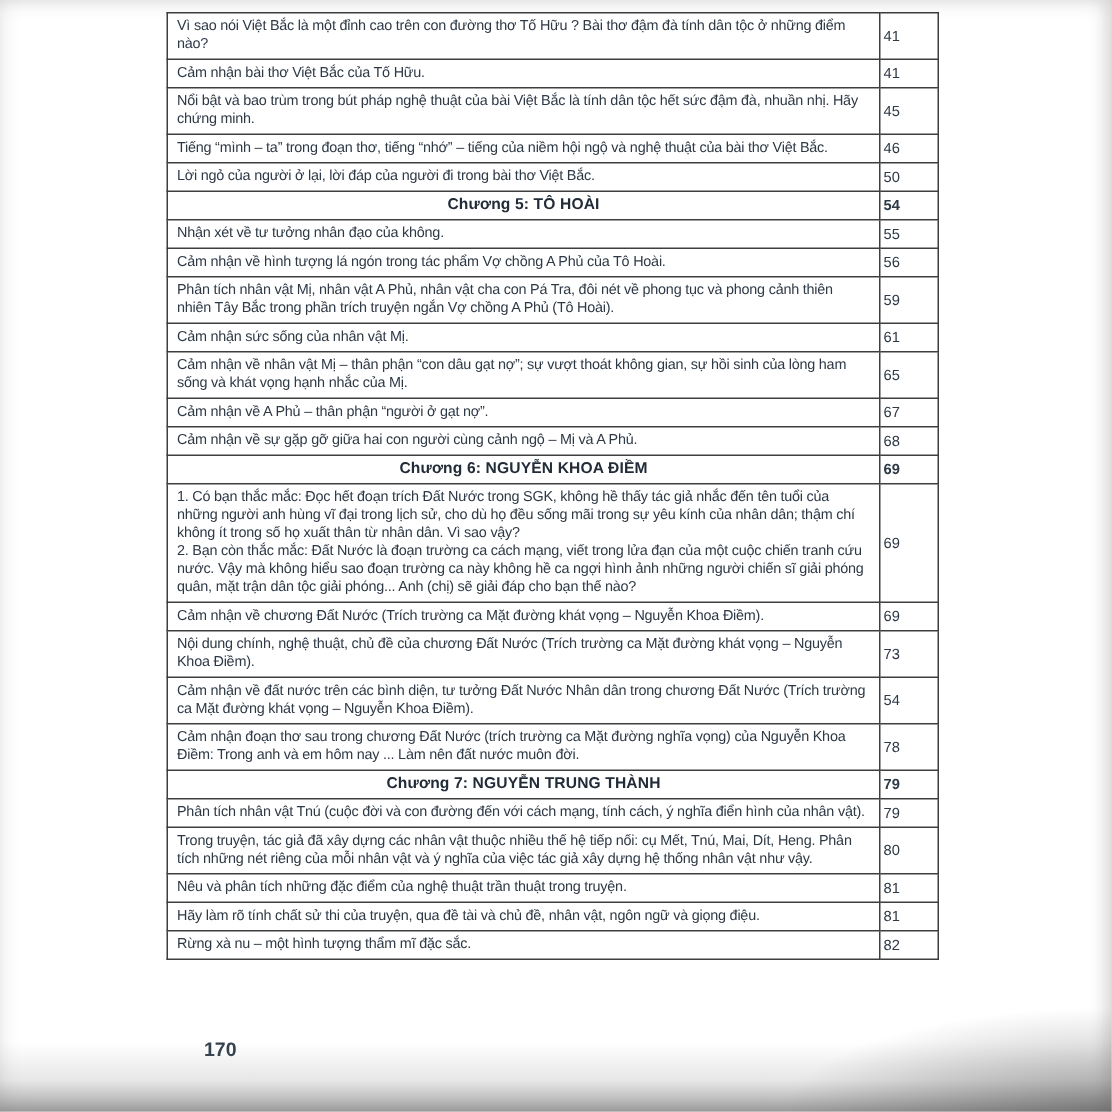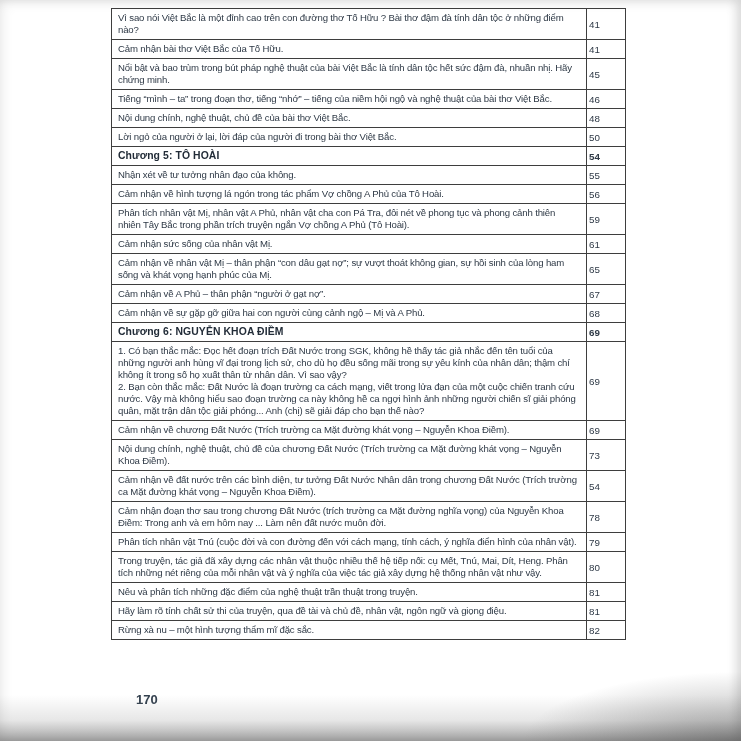--- a/index.html
+++ b/index.html
@@ -24,21 +24,21 @@
     padding:3px 6px;
     font-size:9.6px;line-height:12px;letter-spacing:-0.15px;
     color:#2e3946;
     white-space:pre-line;
   }
   .toc td.pagenum{
     width:34px;
     font-size:9.8px;color:#2e3946;padding:2px 2px;
   }
   .toc tr.chapter td.entry{
-    font-weight:bold;font-size:10.4px;color:#222c38;
+    text-align:center;font-weight:bold;font-size:10.4px;color:#222c38;
     letter-spacing:0.1px;
   }
   .toc tr.chapter td.pagenum{font-weight:bold;}
   .footer{
     position:absolute;left:136px;top:692px;
     font-size:13px;font-weight:bold;color:#33404e;
   }
   .edge-shadow{
     position:absolute;inset:0;pointer-events:none;
     box-shadow:inset 0 0 14px rgba(0,0,0,0.12), inset -6px 0 10px rgba(0,0,0,0.08);
@@ -68,24 +68,20 @@
         </tr>
         <tr>
           <td class="entry">Nổi bật và bao trùm trong bút pháp nghệ thuật của bài Việt Bắc là tính dân tộc hết sức đậm đà, nhuần nhị. Hãy chứng minh.</td>
           <td class="pagenum">45</td>
         </tr>
         <tr>
           <td class="entry">Tiếng “mình – ta” trong đoạn thơ, tiếng “nhớ” – tiếng của niềm hội ngộ và nghệ thuật của bài thơ Việt Bắc.</td>
           <td class="pagenum">46</td>
         </tr>
         <tr>
-          <td class="entry">Nội dung chính, nghệ thuật, chủ đề của bài thơ Việt Bắc.</td>
-          <td class="pagenum">48</td>
-        </tr>
-        <tr>
           <td class="entry">Lời ngỏ của người ở lại, lời đáp của người đi trong bài thơ Việt Bắc.</td>
           <td class="pagenum">50</td>
         </tr>
         <tr class="chapter">
           <td class="entry">Chương 5: TÔ HOÀI</td>
           <td class="pagenum">54</td>
         </tr>
         <tr>
           <td class="entry">Nhận xét về tư tưởng nhân đạo của không.</td>
           <td class="pagenum">55</td>
@@ -96,21 +92,21 @@
         </tr>
         <tr>
           <td class="entry">Phân tích nhân vật Mị, nhân vật A Phủ, nhân vật cha con Pá Tra, đôi nét về phong tục và phong cảnh thiên nhiên Tây Bắc trong phần trích truyện ngắn Vợ chồng A Phủ (Tô Hoài).</td>
           <td class="pagenum">59</td>
         </tr>
         <tr>
           <td class="entry">Cảm nhận sức sống của nhân vật Mị.</td>
           <td class="pagenum">61</td>
         </tr>
         <tr>
-          <td class="entry">Cảm nhận về nhân vật Mị – thân phận “con dâu gạt nợ”; sự vượt thoát không gian, sự hồi sinh của lòng ham sống và khát vọng hạnh phúc của Mị.</td>
+          <td class="entry">Cảm nhận về nhân vật Mị – thân phận “con dâu gạt nợ”; sự vượt thoát không gian, sự hồi sinh của lòng ham sống và khát vọng hạnh nhắc của Mị.</td>
           <td class="pagenum">65</td>
         </tr>
         <tr>
           <td class="entry">Cảm nhận về A Phủ – thân phận “người ở gạt nợ”.</td>
           <td class="pagenum">67</td>
         </tr>
         <tr>
           <td class="entry">Cảm nhận về sự gặp gỡ giữa hai con người cùng cảnh ngộ – Mị và A Phủ.</td>
           <td class="pagenum">68</td>
         </tr>
@@ -132,20 +128,24 @@
           <td class="pagenum">73</td>
         </tr>
         <tr>
           <td class="entry">Cảm nhận về đất nước trên các bình diện, tư tưởng Đất Nước Nhân dân trong chương Đất Nước (Trích trường ca Mặt đường khát vọng – Nguyễn Khoa Điềm).</td>
           <td class="pagenum">54</td>
         </tr>
         <tr>
           <td class="entry">Cảm nhận đoạn thơ sau trong chương Đất Nước (trích trường ca Mặt đường nghĩa vọng) của Nguyễn Khoa Điềm: Trong anh và em hôm nay ... Làm nên đất nước muôn đời.</td>
           <td class="pagenum">78</td>
         </tr>
+        <tr class="chapter">
+          <td class="entry">Chương 7: NGUYỄN TRUNG THÀNH</td>
+          <td class="pagenum">79</td>
+        </tr>
         <tr>
           <td class="entry">Phân tích nhân vật Tnú (cuộc đời và con đường đến với cách mạng, tính cách, ý nghĩa điển hình của nhân vật).</td>
           <td class="pagenum">79</td>
         </tr>
         <tr>
           <td class="entry">Trong truyện, tác giả đã xây dựng các nhân vật thuộc nhiều thế hệ tiếp nối: cụ Mết, Tnú, Mai, Dít, Heng. Phân tích những nét riêng của mỗi nhân vật và ý nghĩa của việc tác giả xây dựng hệ thống nhân vật như vậy.</td>
           <td class="pagenum">80</td>
         </tr>
         <tr>
           <td class="entry">Nêu và phân tích những đặc điểm của nghệ thuật trần thuật trong truyện.</td>

